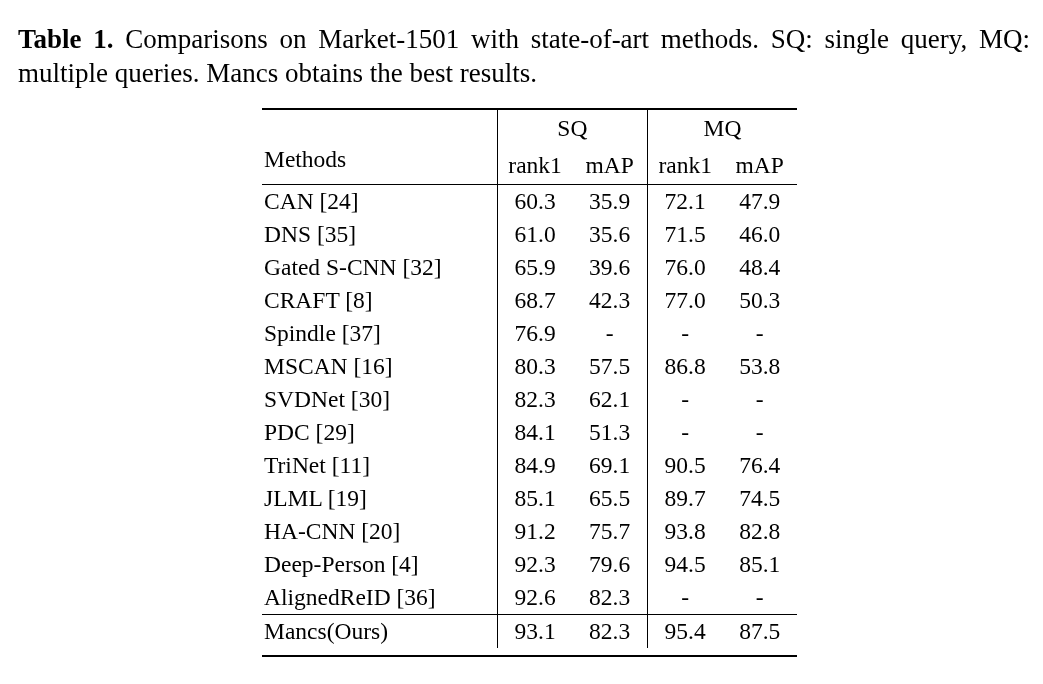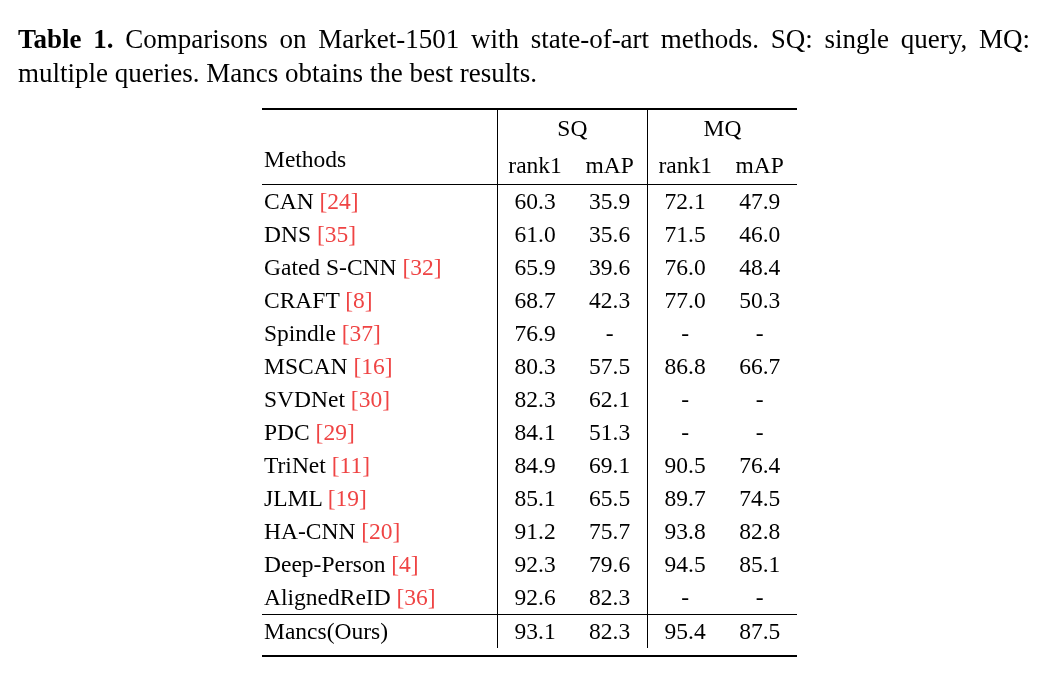--- a/index.html
+++ b/index.html
@@ -54,21 +54,21 @@
     border-bottom: 2.2px solid #000;
   }
   
   .c-method { width: 228px; text-align: left; padding-left: 2px !important; }
   .c-num { width: 73px; text-align: center; margin-top: 28px; }
   .sep-left { border-left: 1.1px solid #000; }
 
   .hdr-group { text-align: center; font-family: Liberation Serif, serif; }
 
   .ref {
-    color: #ef4444;
+    color: #000000;
     font-family: Liberation Serif, serif;
   }
   .row-cell {
     height: 33px;
     line-height: 33px;
   }
   .hdr-cell-tall {
     height: 37px;
     line-height: 37px;
   }
@@ -137,21 +137,21 @@
           <td class="c-num row-cell sep-left">76.9</td>
           <td class="c-num row-cell">-</td>
           <td class="c-num row-cell sep-left">-</td>
           <td class="c-num row-cell">-</td>
         </tr>
         <tr>
           <td class="c-method row-cell"><span>MSCAN </span><span class="ref">[16]</span></td>
           <td class="c-num row-cell sep-left">80.3</td>
           <td class="c-num row-cell">57.5</td>
           <td class="c-num row-cell sep-left">86.8</td>
-          <td class="c-num row-cell">66.7</td>
+          <td class="c-num row-cell">53.8</td>
         </tr>
         <tr>
           <td class="c-method row-cell"><span>SVDNet </span><span class="ref">[30]</span></td>
           <td class="c-num row-cell sep-left">82.3</td>
           <td class="c-num row-cell">62.1</td>
           <td class="c-num row-cell sep-left">-</td>
           <td class="c-num row-cell">-</td>
         </tr>
         <tr>
           <td class="c-method row-cell"><span>PDC </span><span class="ref">[29]</span></td>

